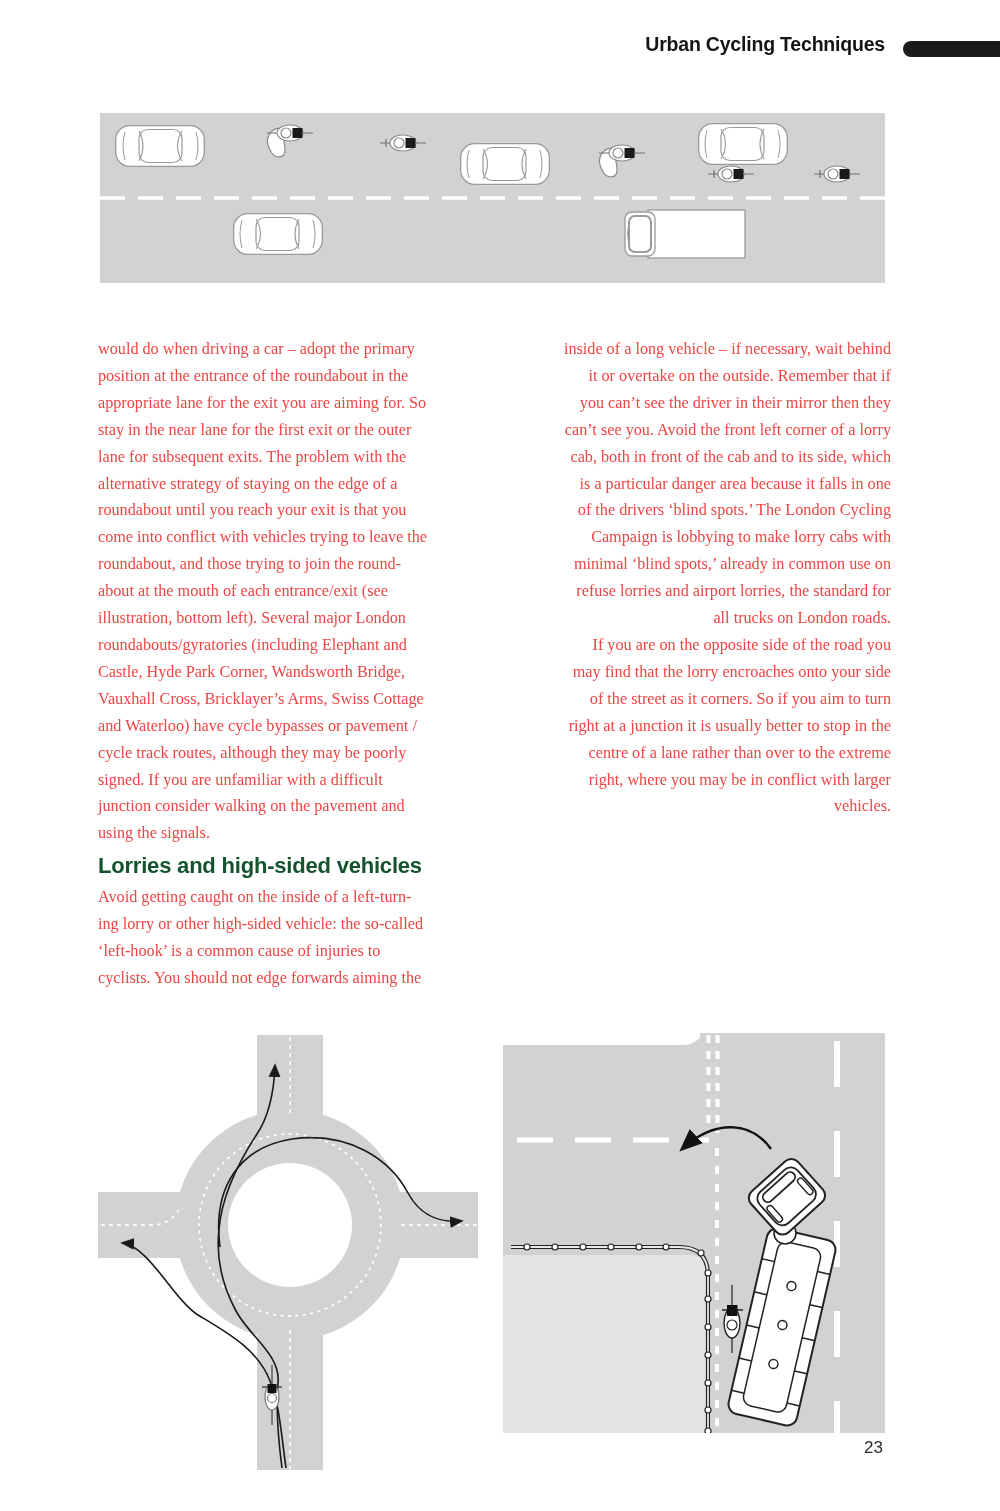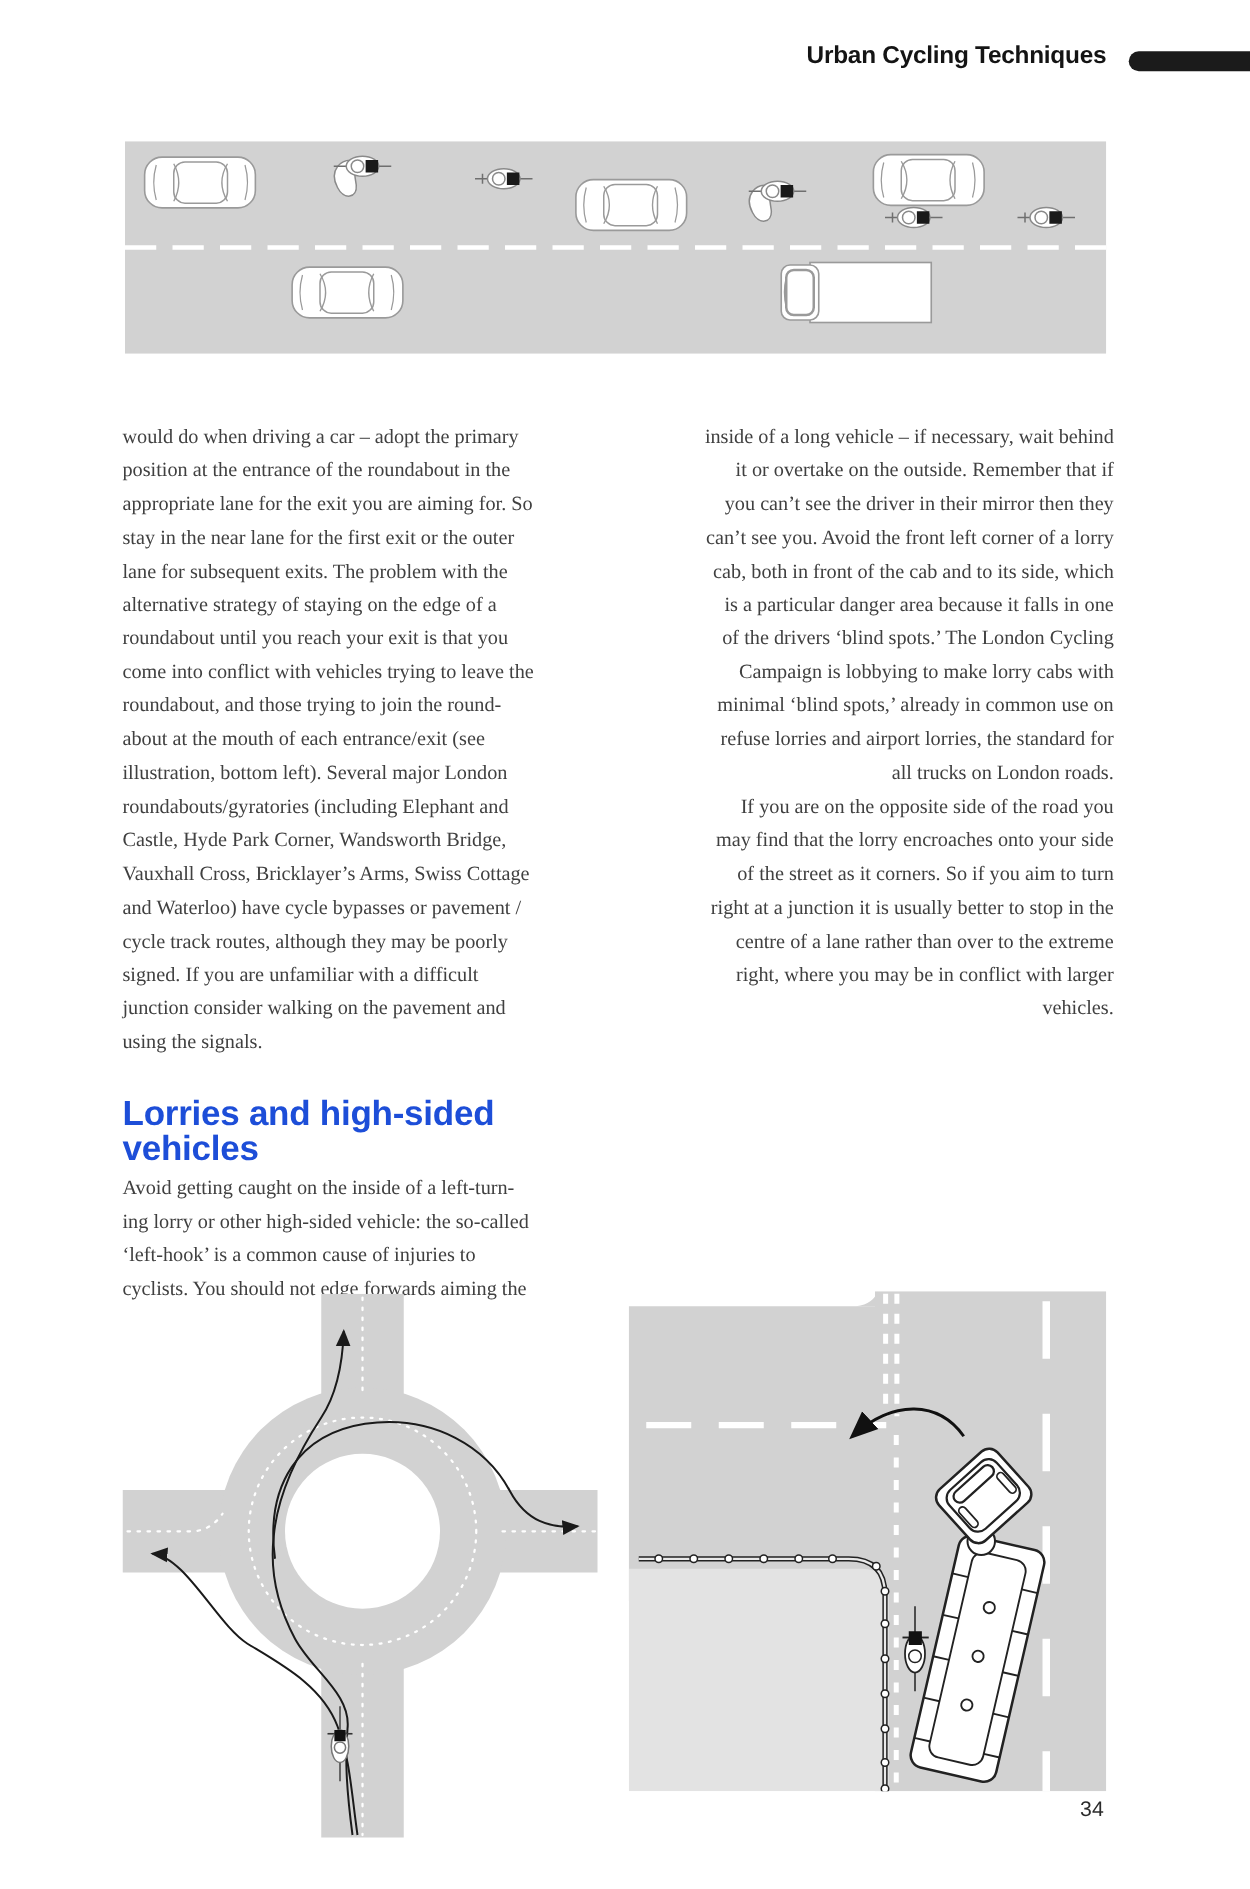--- a/index.html
+++ b/index.html
@@ -15,24 +15,24 @@
   .fig{position:absolute;margin:0;padding:0;}
   .fig-road{left:100px;top:113px;width:785px;height:170px;}
   .fig-roundabout{left:98px;top:1035px;width:390px;height:440px;}
   .fig-lorry{left:503px;top:1033px;width:382px;height:400px;}
   .fig svg{display:block;}
   
   .col{position:absolute;top:336px;}
   .col-left{left:98px;width:392px;}
   .col-right{left:505px;width:386px;text-align:right;}
   p.body{margin:0;font-family:"Liberation Serif",serif;font-size:16.2px;line-height:26.9px;
-         color:#404040;white-space:pre;}
+         color:#ef4444;white-space:pre;}
   p.indent{text-indent:18px;}
-  h2.sec{margin:30px 0 4px 0;font-family:"Liberation Sans",sans-serif;font-weight:bold;
-         font-size:28px;line-height:28px;letter-spacing:-0.2px;color:#1d4ed8;}
+  h2.sec{margin:5px 0 4px 0;font-family:"Liberation Sans",sans-serif;font-weight:bold;
+         font-size:22px;line-height:28px;letter-spacing:-0.2px;color:#14532d;}
   .page-num{position:absolute;top:1438px;left:0;right:117px;text-align:right;
             font-family:"Liberation Sans",sans-serif;font-size:17px;color:#2b2b2b;}
 </style>
 </head>
 <body>
 
 <div class="page">
 
   <h1 class="hdr-title">Urban Cycling Techniques</h1>
   <div class="header-bar"></div>
@@ -262,15 +262,15 @@
       <g>
         <line x1="229" y1="252" x2="229" y2="320" stroke="#222222" stroke-width="1.2"></line>
         <line x1="219" y1="277" x2="240" y2="277" stroke="#222222" stroke-width="1.5"></line>
         <ellipse cx="229" cy="290" rx="8" ry="15" fill="#ffffff" stroke="#222222" stroke-width="1.4"></ellipse>
         <rect x="224" y="272" width="10.5" height="11" fill="#111111"></rect>
         <circle cx="229" cy="292" r="5" fill="#ffffff" stroke="#222222" stroke-width="1.2"></circle>
       </g>
     </svg>
   </figure>
 
-  <div class="page-num">34</div>
+  <div class="page-num">23</div>
 
 </div>
 
 </body></html>

